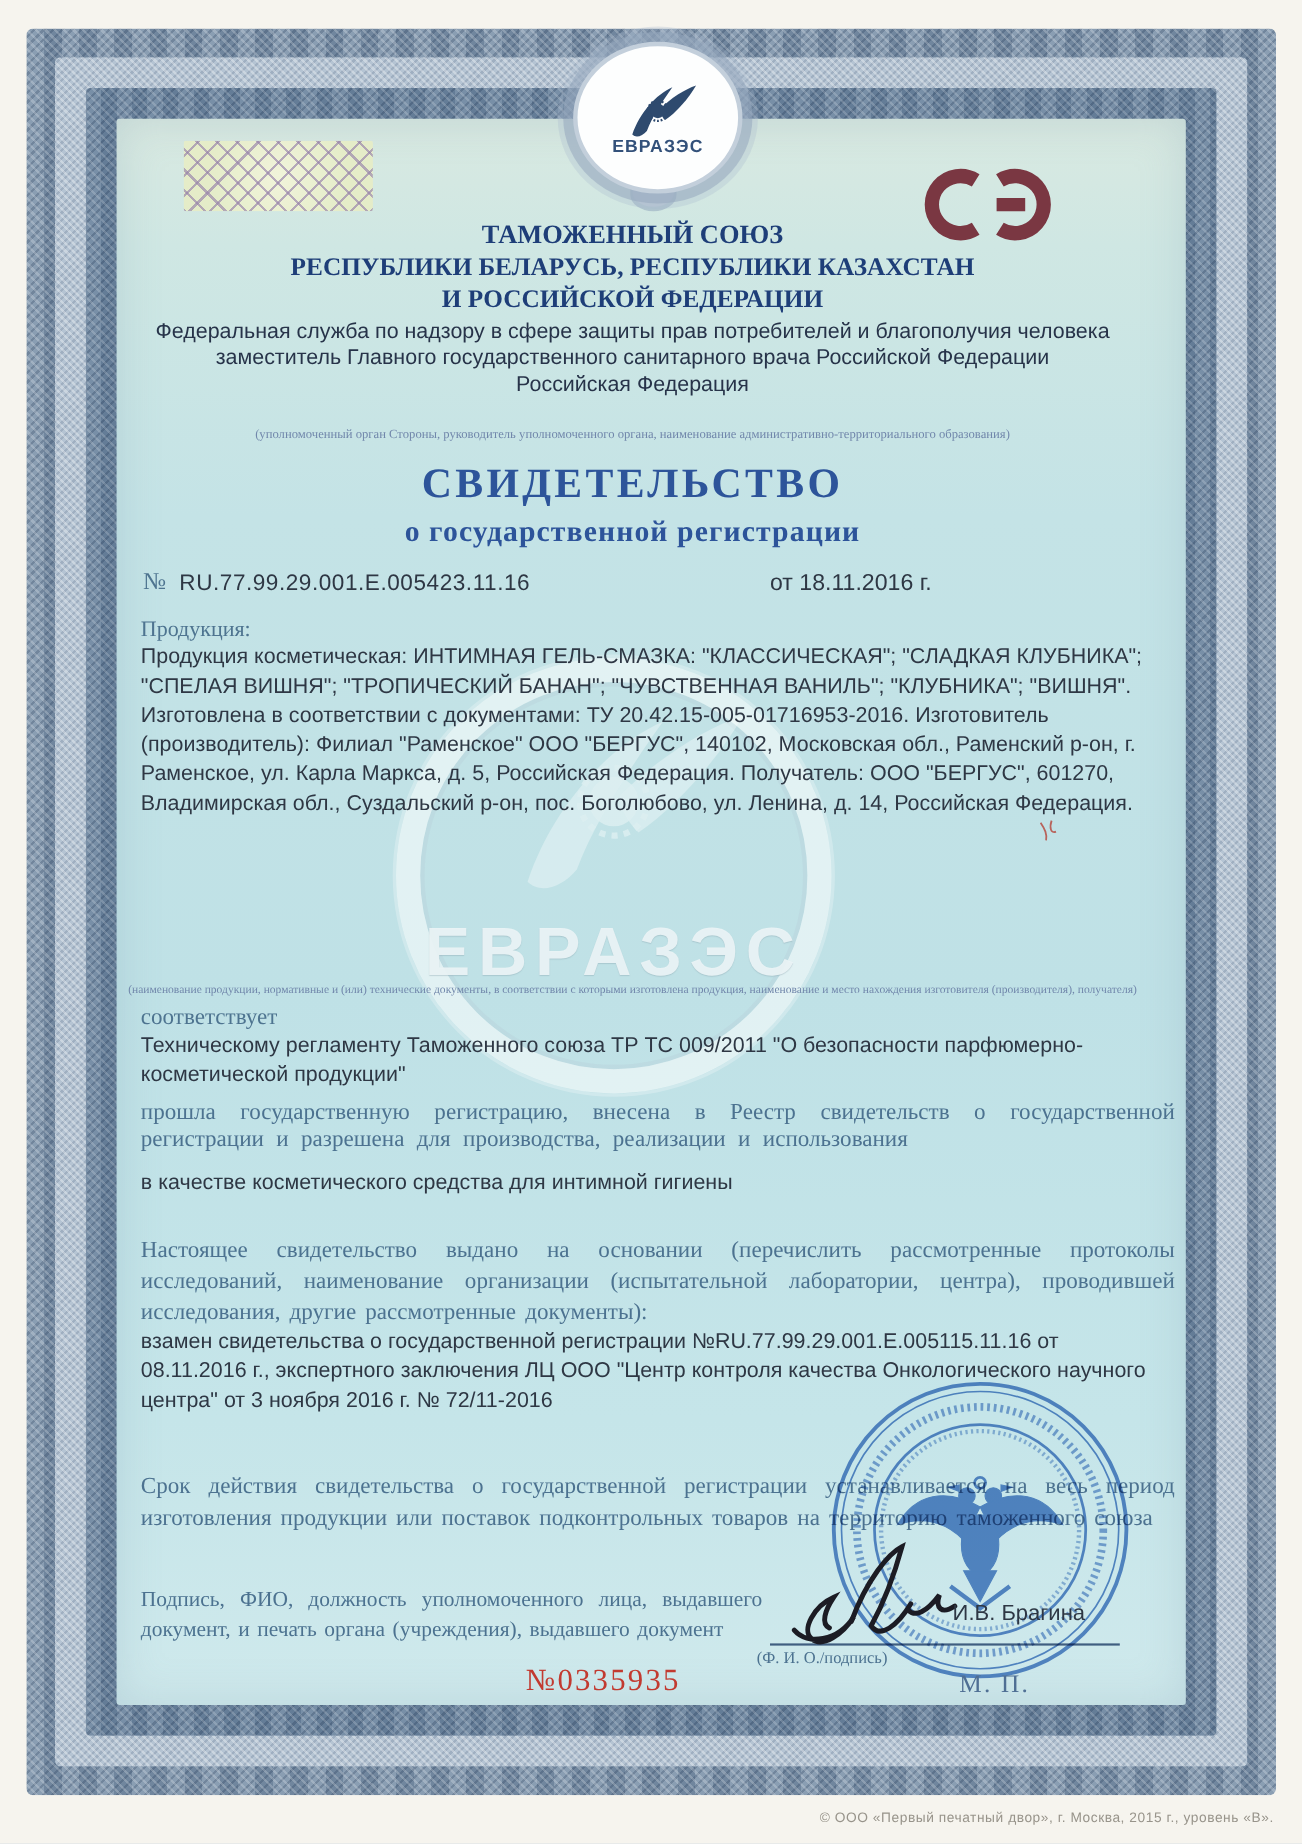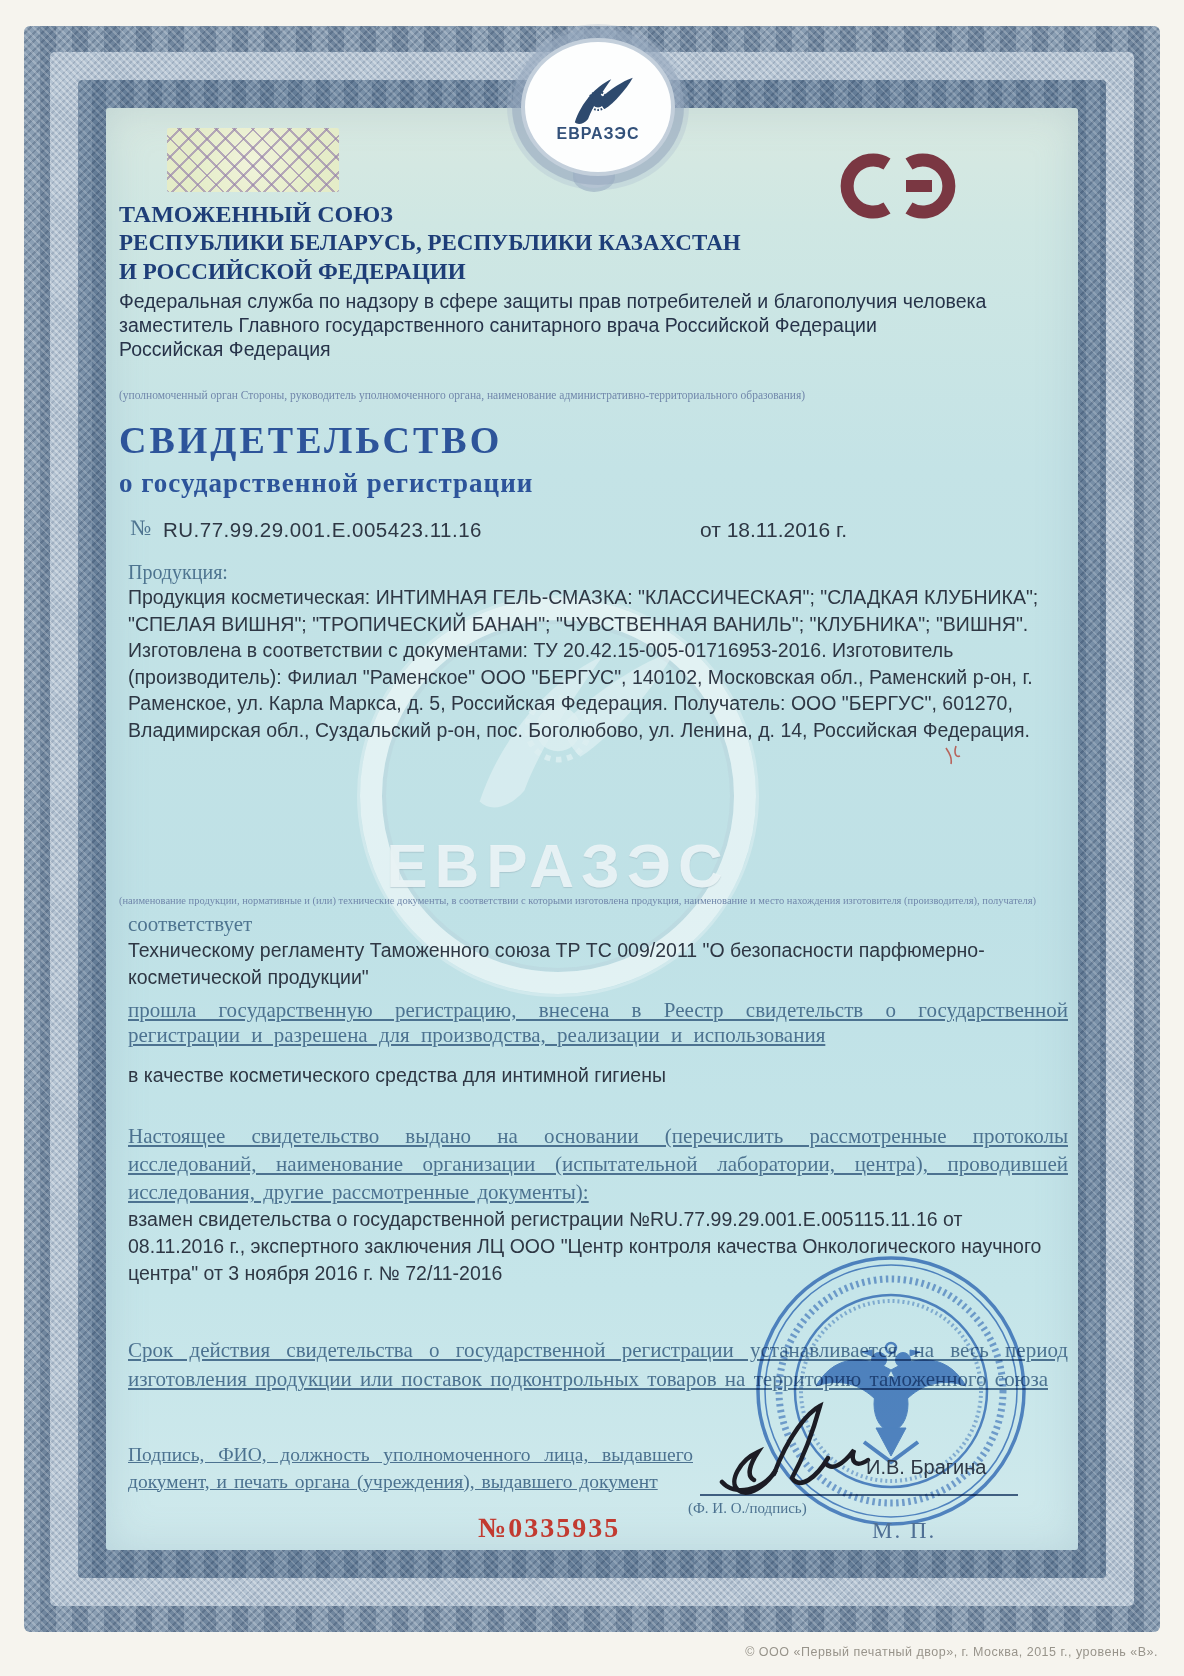--- a/index.html
+++ b/index.html
@@ -43,50 +43,50 @@
     background-image:
       repeating-linear-gradient(45deg, rgba(145,120,165,.65) 0 2px, rgba(0,0,0,0) 2px 13px),
       repeating-linear-gradient(-45deg, rgba(145,120,165,.65) 0 2px, rgba(0,0,0,0) 2px 13px),
       radial-gradient(circle at 50% 50%, #f4f6da 0%, #e7edc6 70%);
     opacity:.9;border-radius:2px;}
 
   
   .se-mark{position:absolute;left:838px;top:148px;width:120px;height:76px;z-index:4;}
 
   
-  .center{position:absolute;left:119px;width:968px;}
+  .center{position:absolute;left:91px;width:968px;text-align:center;}
   .h-serif{font-family:"Liberation Serif",serif;font-weight:bold;color:#1e3e78;}
   .h-sans{color:#273349;}
   .note{font-family:"Liberation Serif",serif;color:#7187ab;}
 
   .title-main{font-family:"Liberation Serif",serif;font-weight:bold;color:#2d549a;font-size:38px;letter-spacing:3px;}
   .title-sub{font-family:"Liberation Serif",serif;font-weight:bold;color:#2d549a;font-size:27px;letter-spacing:1px;}
 
   .abs{position:absolute;}
   .serif-label{font-family:"Liberation Serif",serif;color:#4e7490;}
-  .serif-para{font-family:"Liberation Serif",serif;color:#4c7290;text-align:justify;text-decoration:underline;}
+  .serif-para{font-family:"Liberation Serif",serif;color:#4c7290;text-align:justify;}
   .sans-dark{color:#2e3744;}
 
   
   .watermark{position:absolute;left:360px;top:598px;width:396px;height:396px;z-index:1;pointer-events:none;}
   .wm-ring{position:absolute;inset:0;border-radius:50%;border:22px solid rgba(242,249,249,.68);
     box-shadow:inset 0 0 0 4px rgba(180,200,210,.25), 0 0 0 3px rgba(255,255,255,.25);}
   .wm-text{position:absolute;left:0;width:100%;top:232px;text-align:center;font-weight:bold;font-size:62px;
     letter-spacing:7px;color:rgba(235,244,246,.92);text-shadow:0 1px 1px rgba(130,155,165,.35);}
   .wm-swoosh{position:absolute;left:58px;top:28px;width:280px;height:200px;opacity:.45;}
 
   
   .stamp{position:absolute;left:752px;top:1252px;width:278px;height:278px;z-index:3;
     mix-blend-mode:multiply;opacity:.88;}
   .signature{position:absolute;left:714px;top:1398px;width:180px;height:118px;z-index:4;}
   .sig-line{position:absolute;left:700px;top:1494px;width:318px;border-top:2px solid #3f5e80;z-index:2;}
   .sig-caption{position:absolute;left:688px;top:1500px;width:190px;
     font-family:"Liberation Serif",serif;font-size:15px;color:#4c7290;z-index:4;}
   .signer{position:absolute;left:866px;top:1456px;font-size:20px;color:#2e3744;z-index:4;}
-  .serial{position:absolute;left:478px;top:1512px;font-family:"Liberation Serif",serif;font-weight:bold;
+  .serial{position:absolute;left:478px;top:1512px;font-family:"Liberation Serif",serif;font-weight:normal;
     font-size:28px;letter-spacing:2px;color:#c23a30;z-index:4;}
   .mp{position:absolute;left:872px;top:1518px;font-family:"Liberation Serif",serif;font-size:23px;
     letter-spacing:2px;color:#4f6f94;z-index:4;}
   .red-mark{position:absolute;left:942px;top:742px;width:22px;height:26px;z-index:2;}
 
   .footer{position:absolute;right:26px;top:1645px;font-size:12.5px;color:#98948b;z-index:4;letter-spacing:.5px;}
 
   .z2{z-index:2;}
 </style>
 </head>

